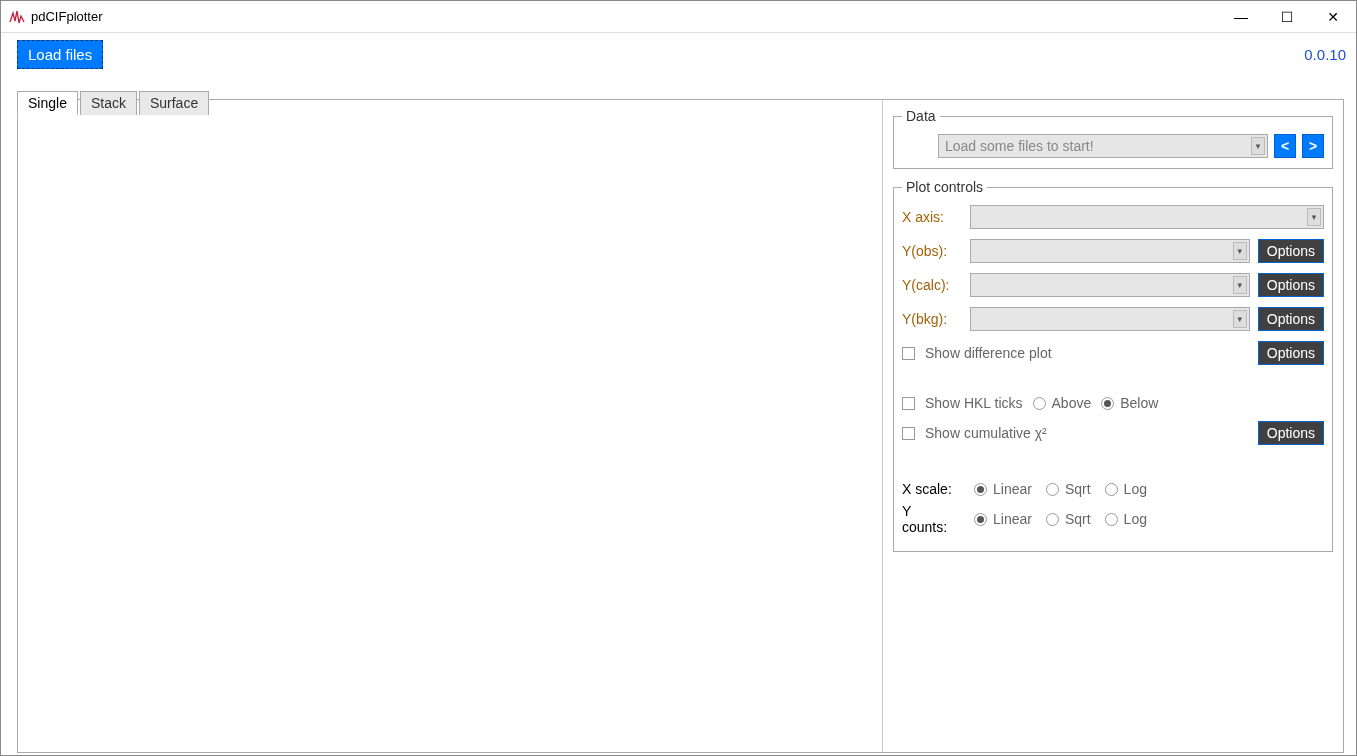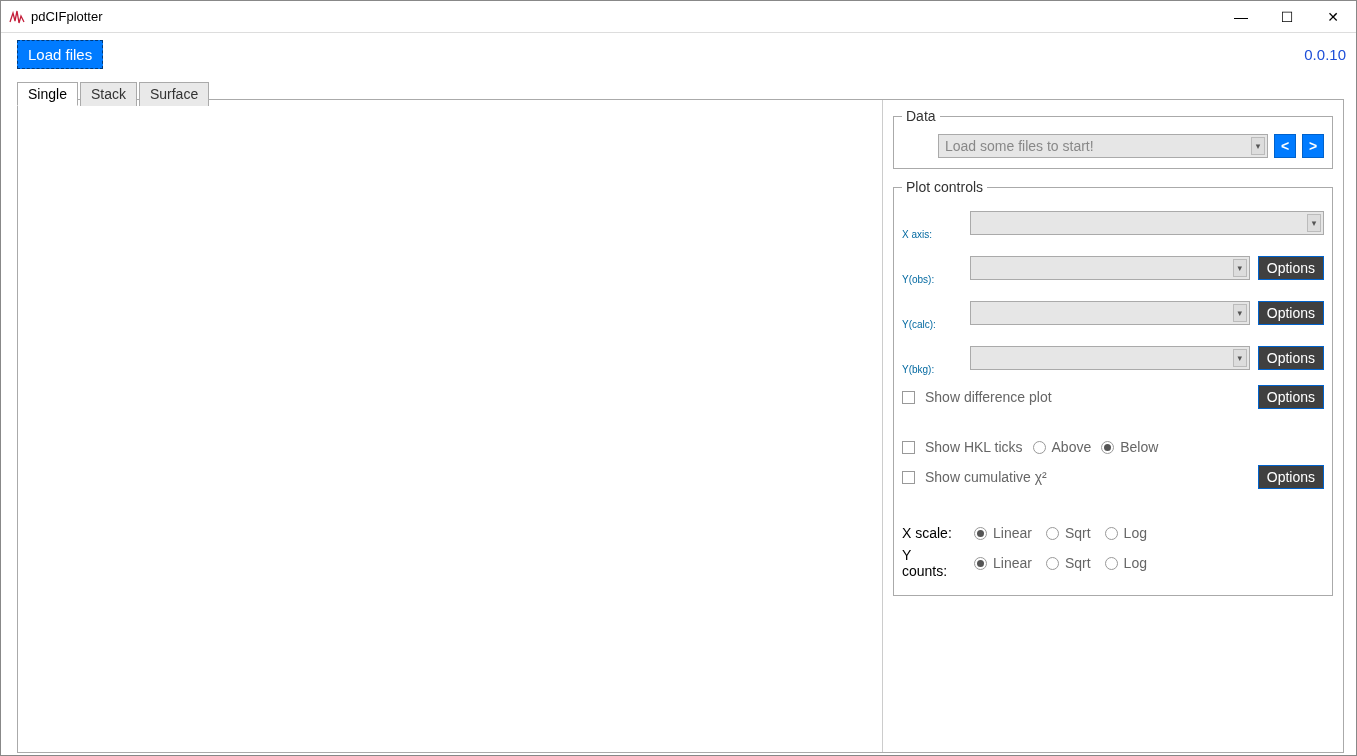--- a/index.html
+++ b/index.html
@@ -49,21 +49,21 @@
 .topbar .version {
   margin-left: auto;
   font-size: 15px;
   color: #1d4ed8;
 }
 .tabs {
   display: flex;
   padding-left: 16px;
   gap: 2px;
   position: relative;
-  top: 7px;
+  top: 16px;
   z-index: 2;
 }
 .tab {
   border: 1px solid #aaa;
   border-bottom: none;
   background: #e9e9e9;
   padding: 3px 10px;
   font-size: 14px;
   color: #333;
   cursor: pointer;
@@ -141,23 +141,22 @@
   cursor: pointer;
 }
 .control-row {
   display: flex;
   align-items: center;
   gap: 8px;
   margin-bottom: 10px;
 }
 .control-row .lbl {
   width: 60px;
-  font-size: 10px;
-  color: #0369a1;
-  margin-top: 24px;
+  font-size: 14px;
+  color: #a16207;
 }
 .combo {
   flex: 1;
   height: 24px;
   background: #e6e6e6;
   border: 1px solid #aaa;
   position: relative;
 }
 .combo .caret {
   position: absolute;

